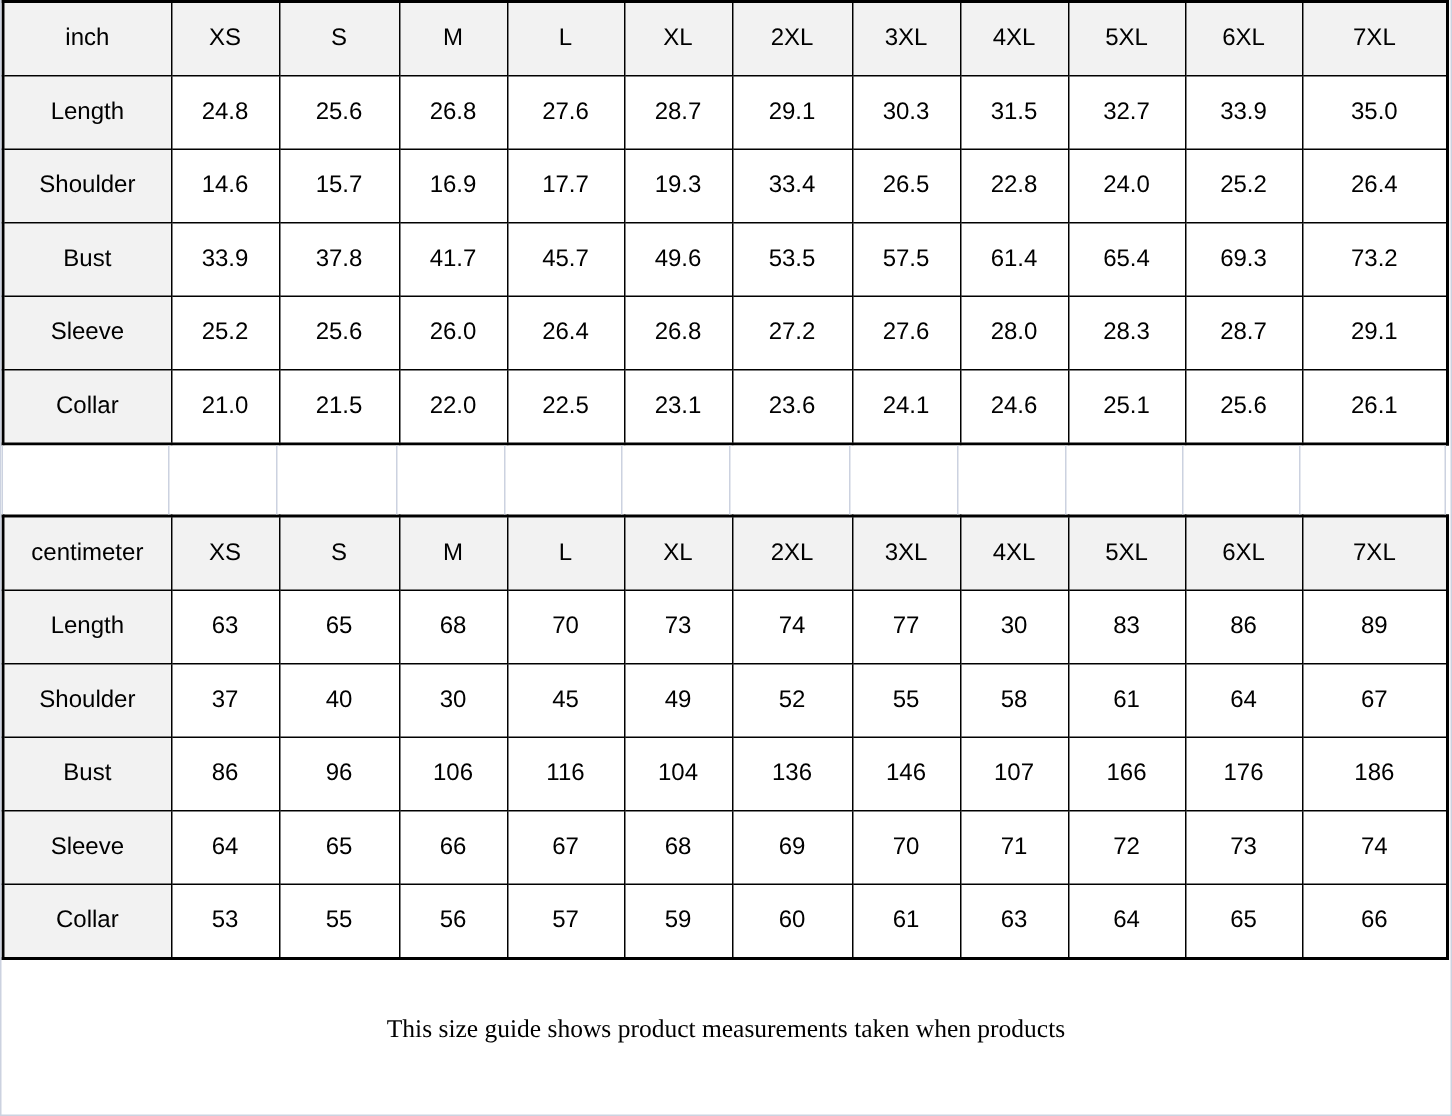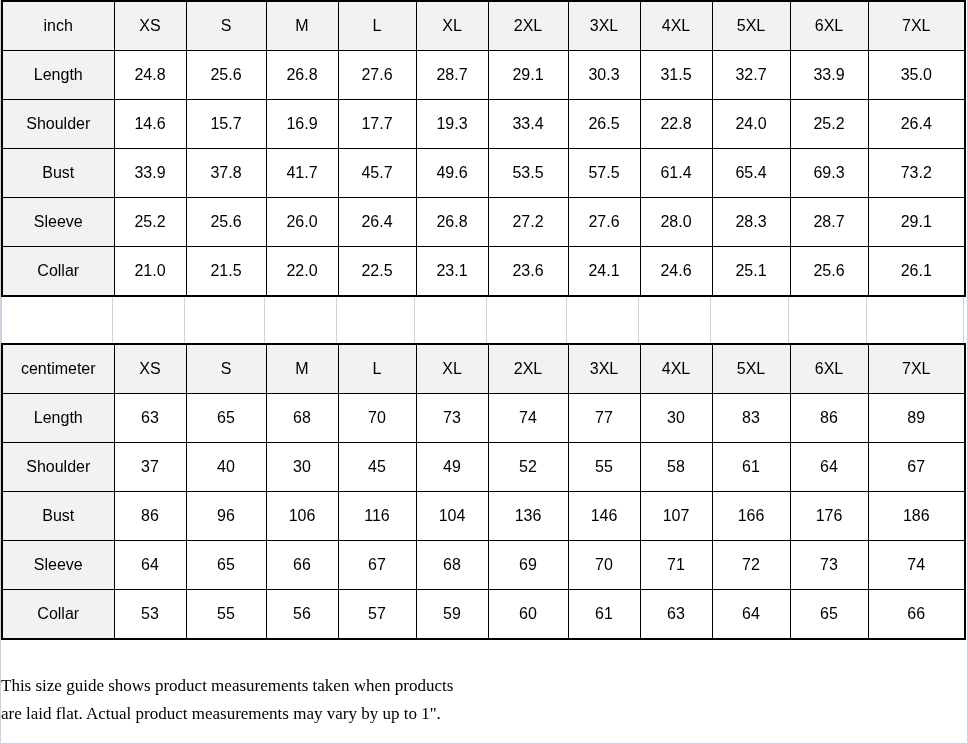--- a/index.html
+++ b/index.html
@@ -49,21 +49,21 @@
     box-sizing: border-box;
     height: 100%;
     border-right: 1px solid var(--gridline, #ccd2e0);
   }
   .gap-cell:first-child {
     border-left: 1px solid var(--gridline, #ccd2e0);
   }
   .footer-note {
     margin-top: 32px;
     width: 100%;
-    text-align: left;
+    text-align: center;
     font-family: "Liberation Serif", serif;
     font-size: 17px;
     line-height: 28px;
     color: #000000;
   }
 </style>
 </head>
 <body>
 
 <div class="page">
@@ -284,16 +284,15 @@
           <td>63</td>
           <td>64</td>
           <td>65</td>
           <td>66</td>
         </tr>
       </tbody>
     </table>
 
   <div class="footer-note">
     <div>This size guide shows product measurements taken when products</div>
-    <div>are laid flat. Actual product measurements may vary by up to 1".</div>
   </div>
 
 </div>
 
 </body></html>

